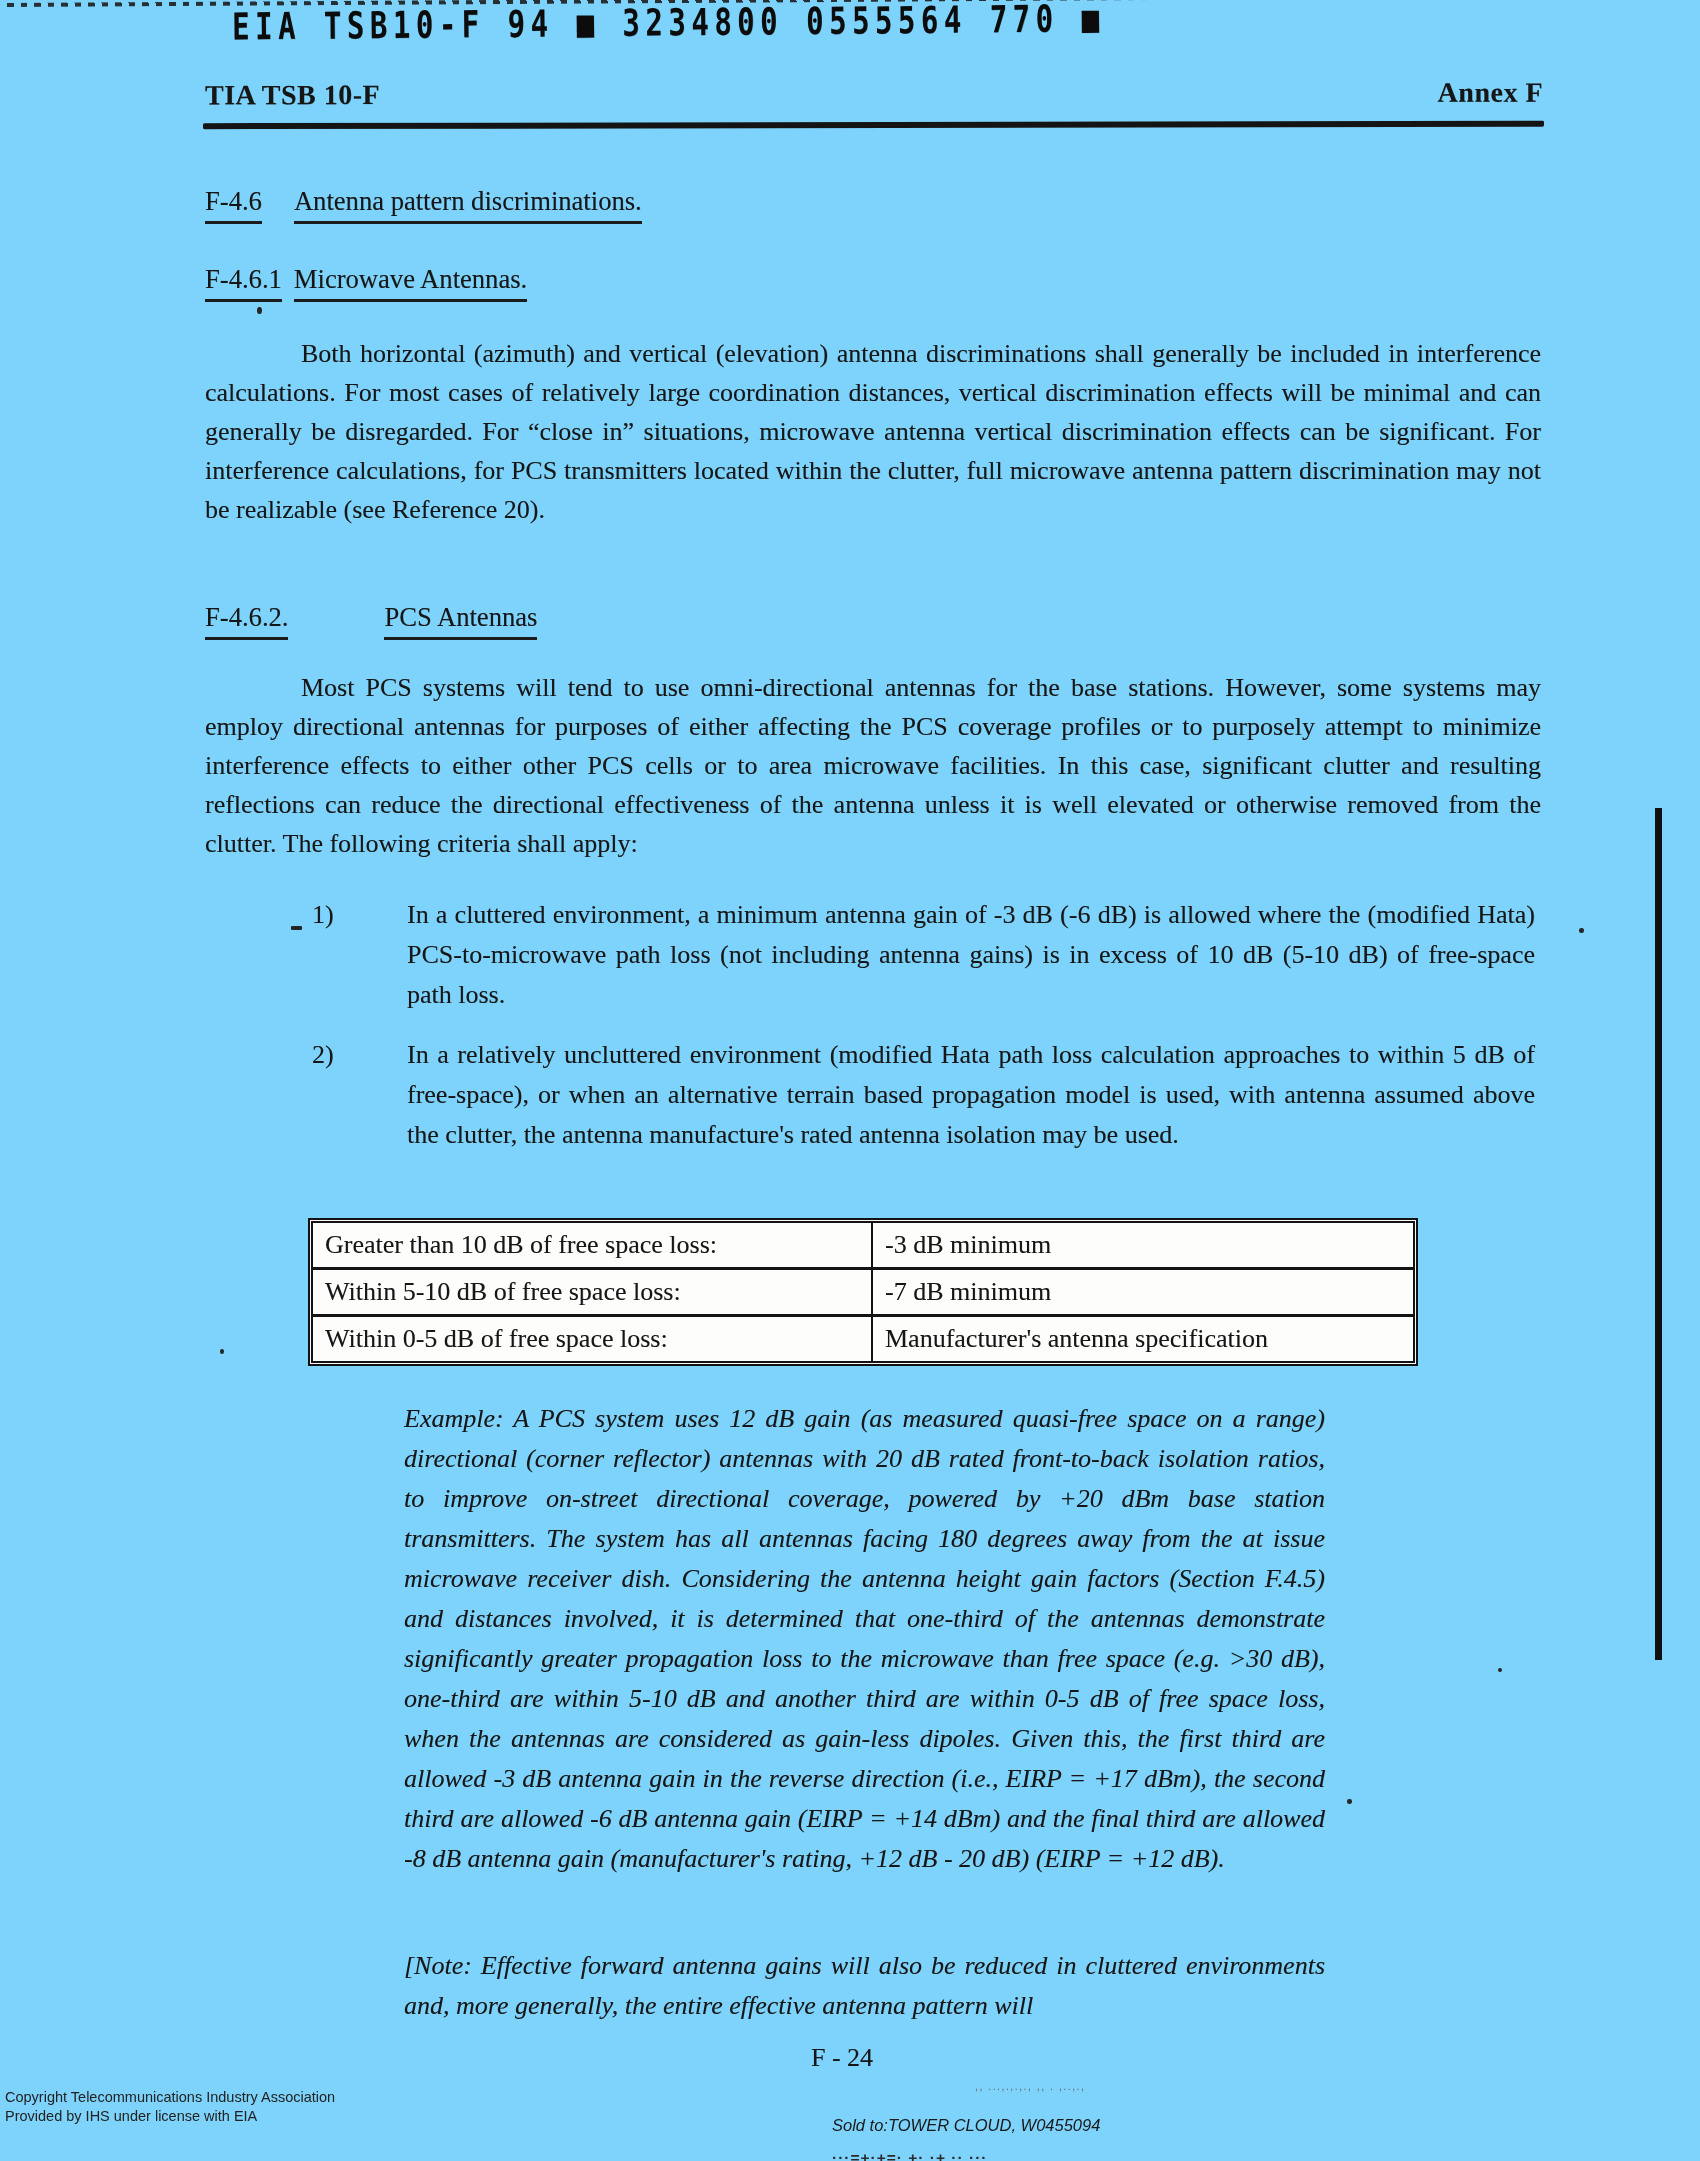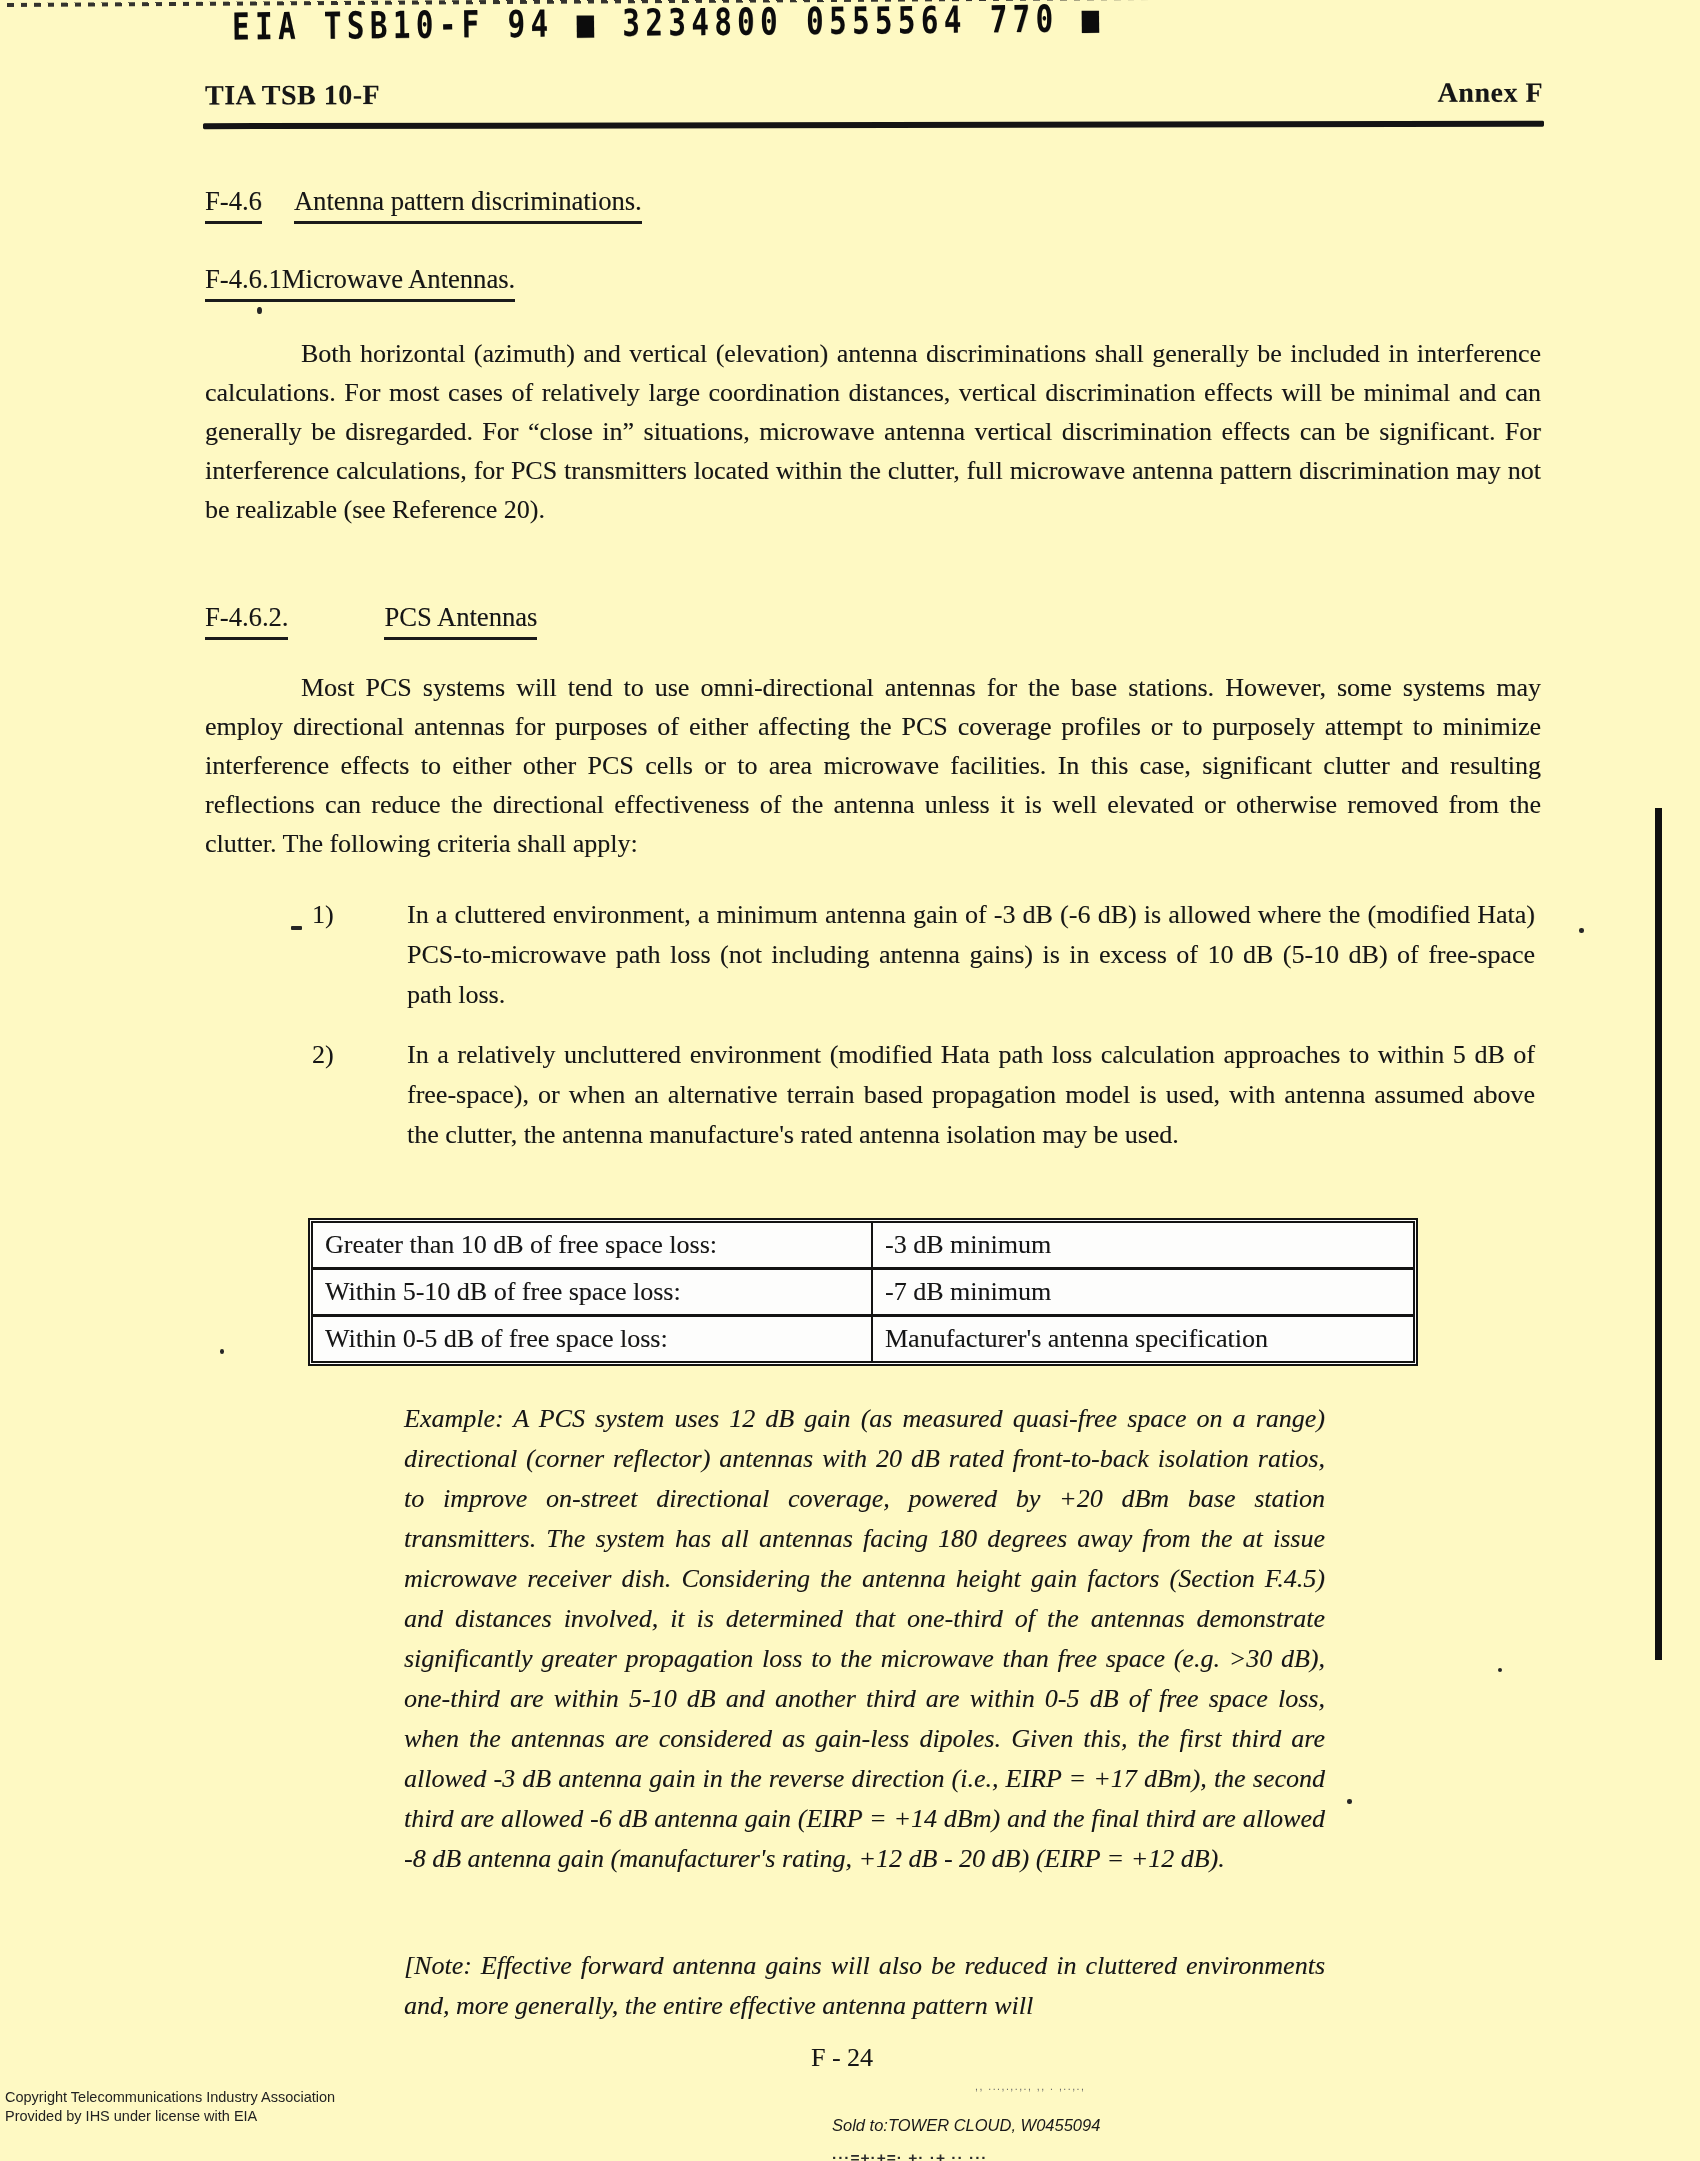--- a/index.html
+++ b/index.html
@@ -1,18 +1,18 @@
 <!DOCTYPE html>
 <html style="font-size:8px"><head>
 <meta charset="utf-8">
 <style>
   html,body { margin:0; padding:0; background:#888; }
   .page {
     position:relative; width:1700px; height:2161px;
-    margin:0 auto; background:#fef9c3; overflow:hidden;
+    margin:0 auto; background:#7dd3fc; overflow:hidden;
     font-family:"Liberation Serif", serif; color:#161616;
     text-shadow:0.3px 0.3px 0 rgba(25,25,25,0.32);
   }
   
   .fax-dots {
     position:absolute; top:3px; left:7px; width:1684px; height:3.5px;
     background:repeating-linear-gradient(90deg,#1d1d1d 0 6.5px,transparent 6.5px 13.5px);
     transform:rotate(-0.35deg); transform-origin:left top; opacity:.9;
   }
   .fax-ocr {
@@ -35,21 +35,21 @@
   .header-rule {
     position:absolute; top:122px; left:203px; width:1341px; height:5.5px;
     background:#141414; transform:rotate(-0.1deg); border-radius:1.5px;
   }
   
   .heading { position:absolute; left:205px; font-size:26.6px; white-space:nowrap; }
   .heading .h-num, .heading .h-title {
     display:inline-block; border-bottom:3px solid #1b1b1b; padding-bottom:3.5px;text-align:right;
   }
   .h46  { top:186px; }  .h46  .h-title { margin-left:32px; }
-  .h461 { top:264px; }  .h461 .h-title { margin-left:0; }
+  .h461 { top:264px; }  .h461 .h-title { margin-left:12px; }
   .h462 { top:602px; } .h462 .h-title { margin-left:96px; }
   
   .para {
     position:absolute; left:205px; width:1336px;
     font-size:26px; line-height:39px; text-align:justify; text-indent:96px;
   }
   .para1 { top:334px; }
   .para2 { top:668px; }
   
   .list-item { position:absolute; left:311px; width:1224px; font-size:26px; line-height:40px; }

